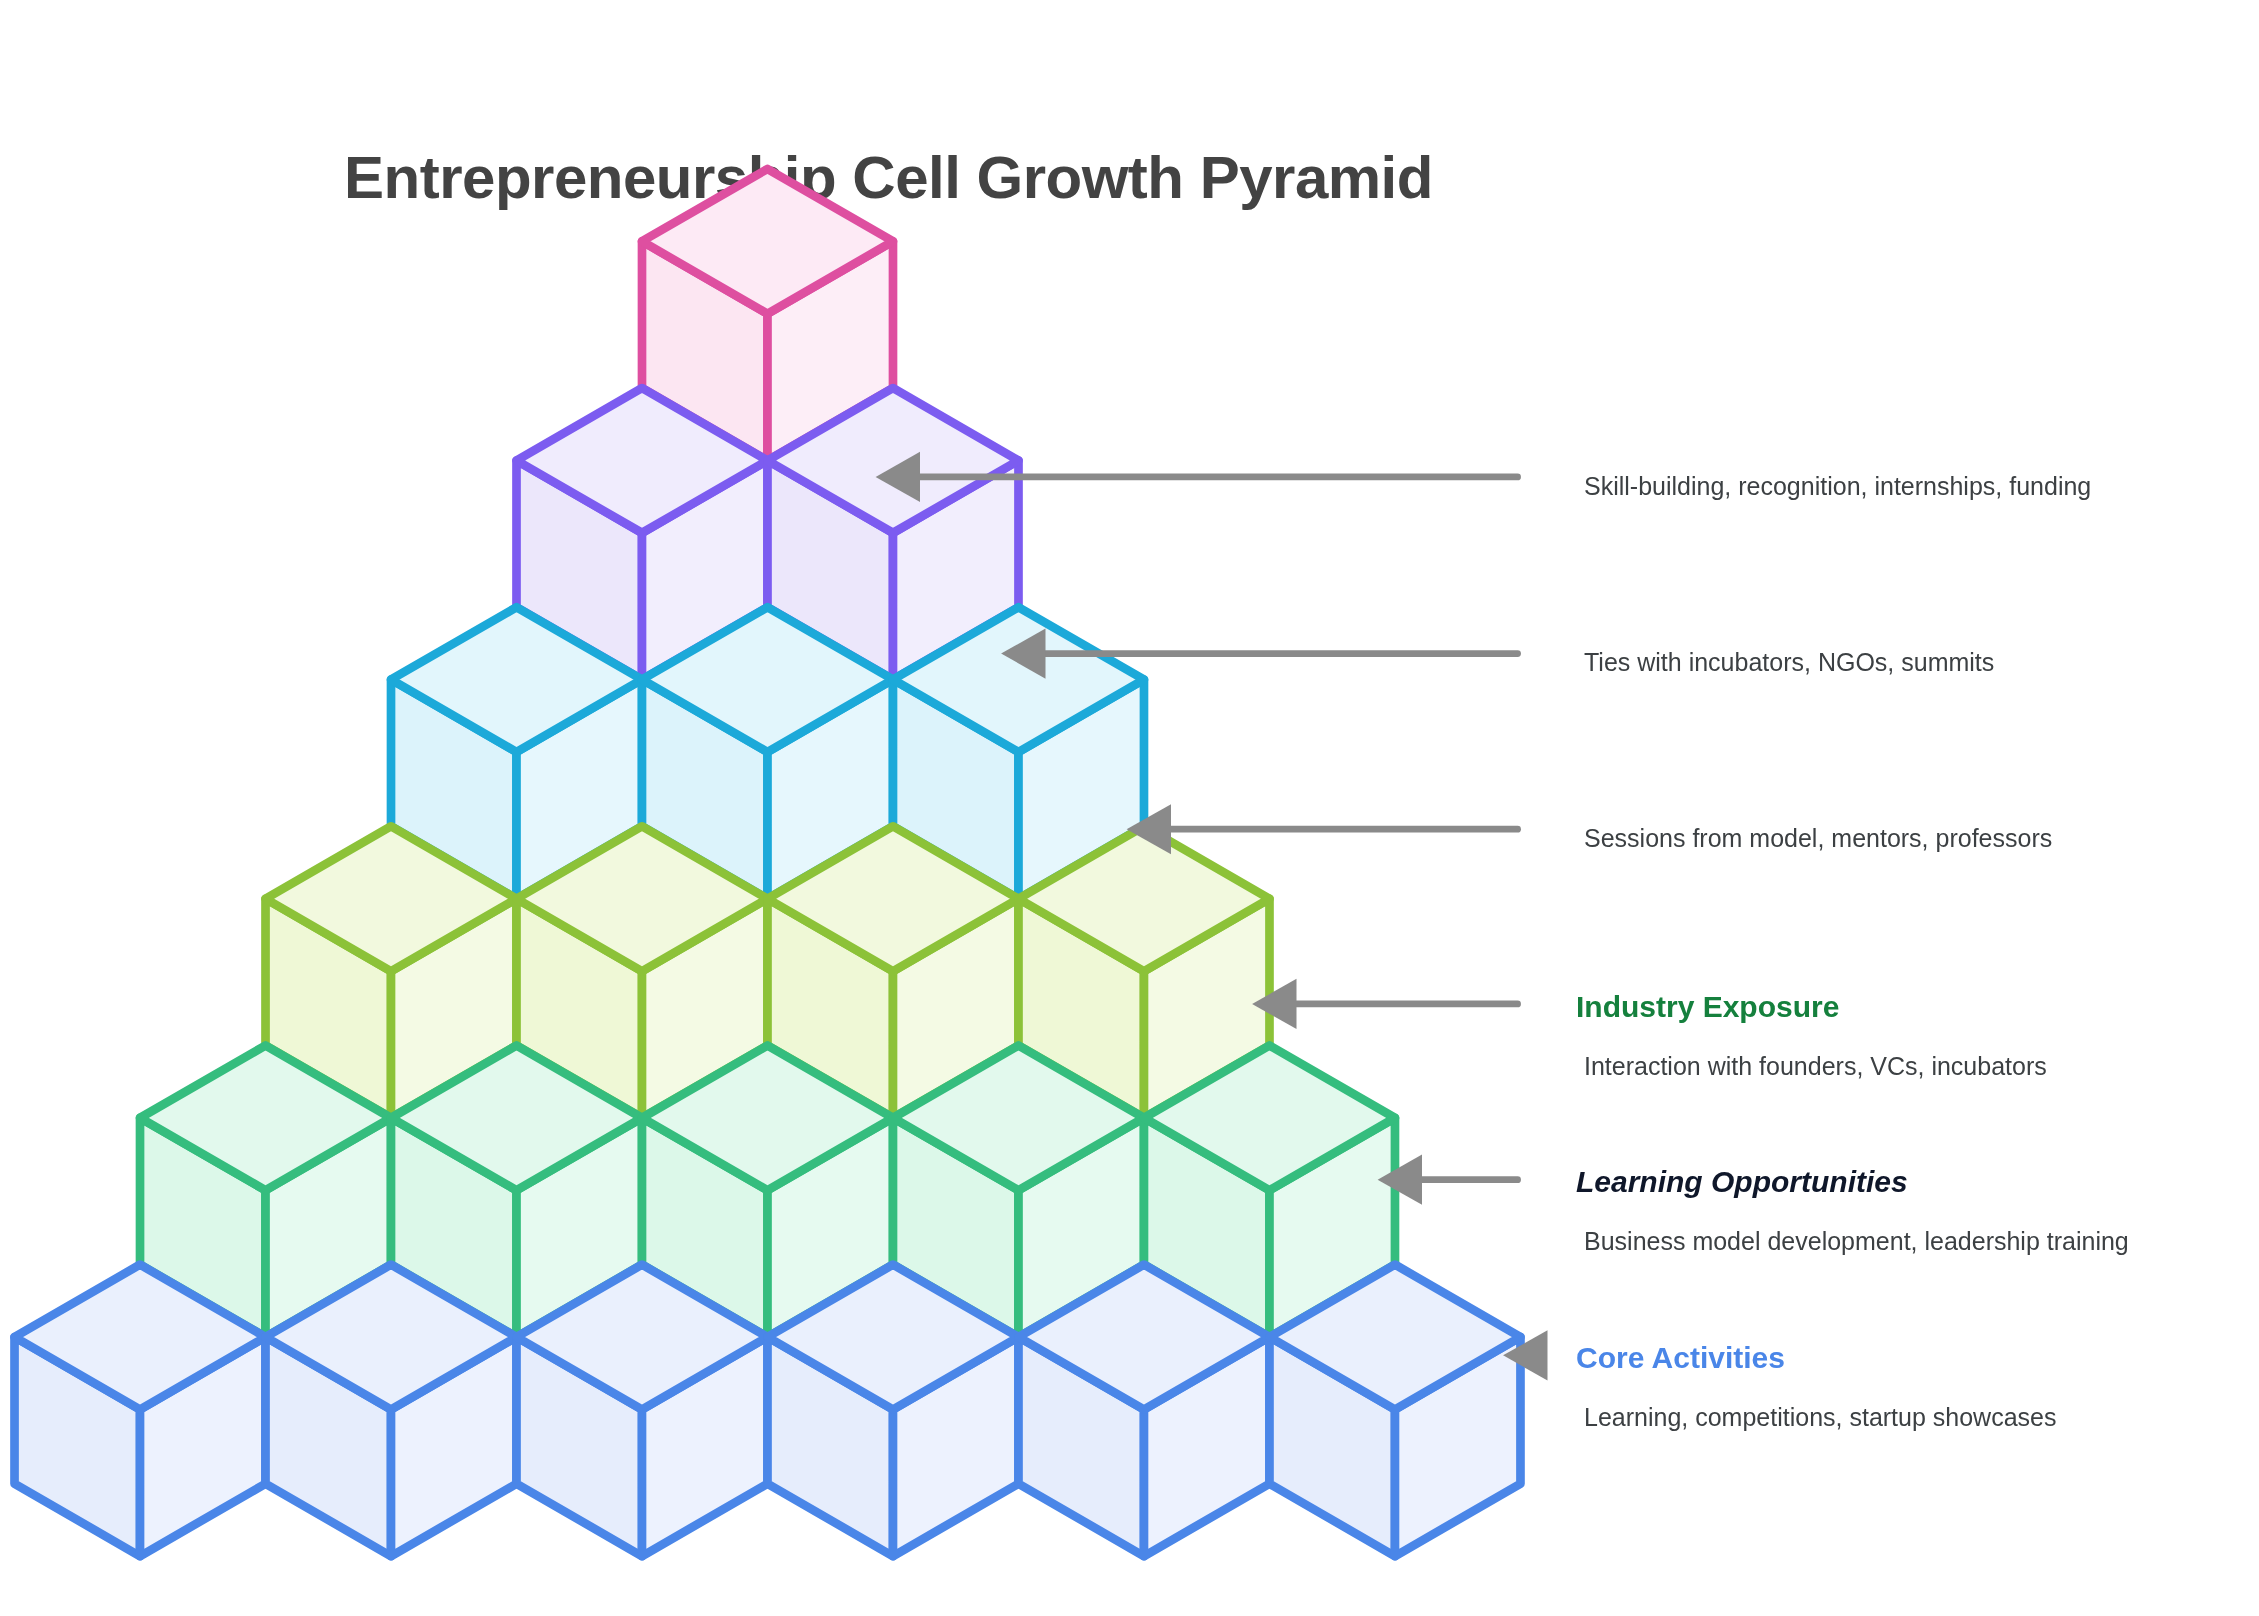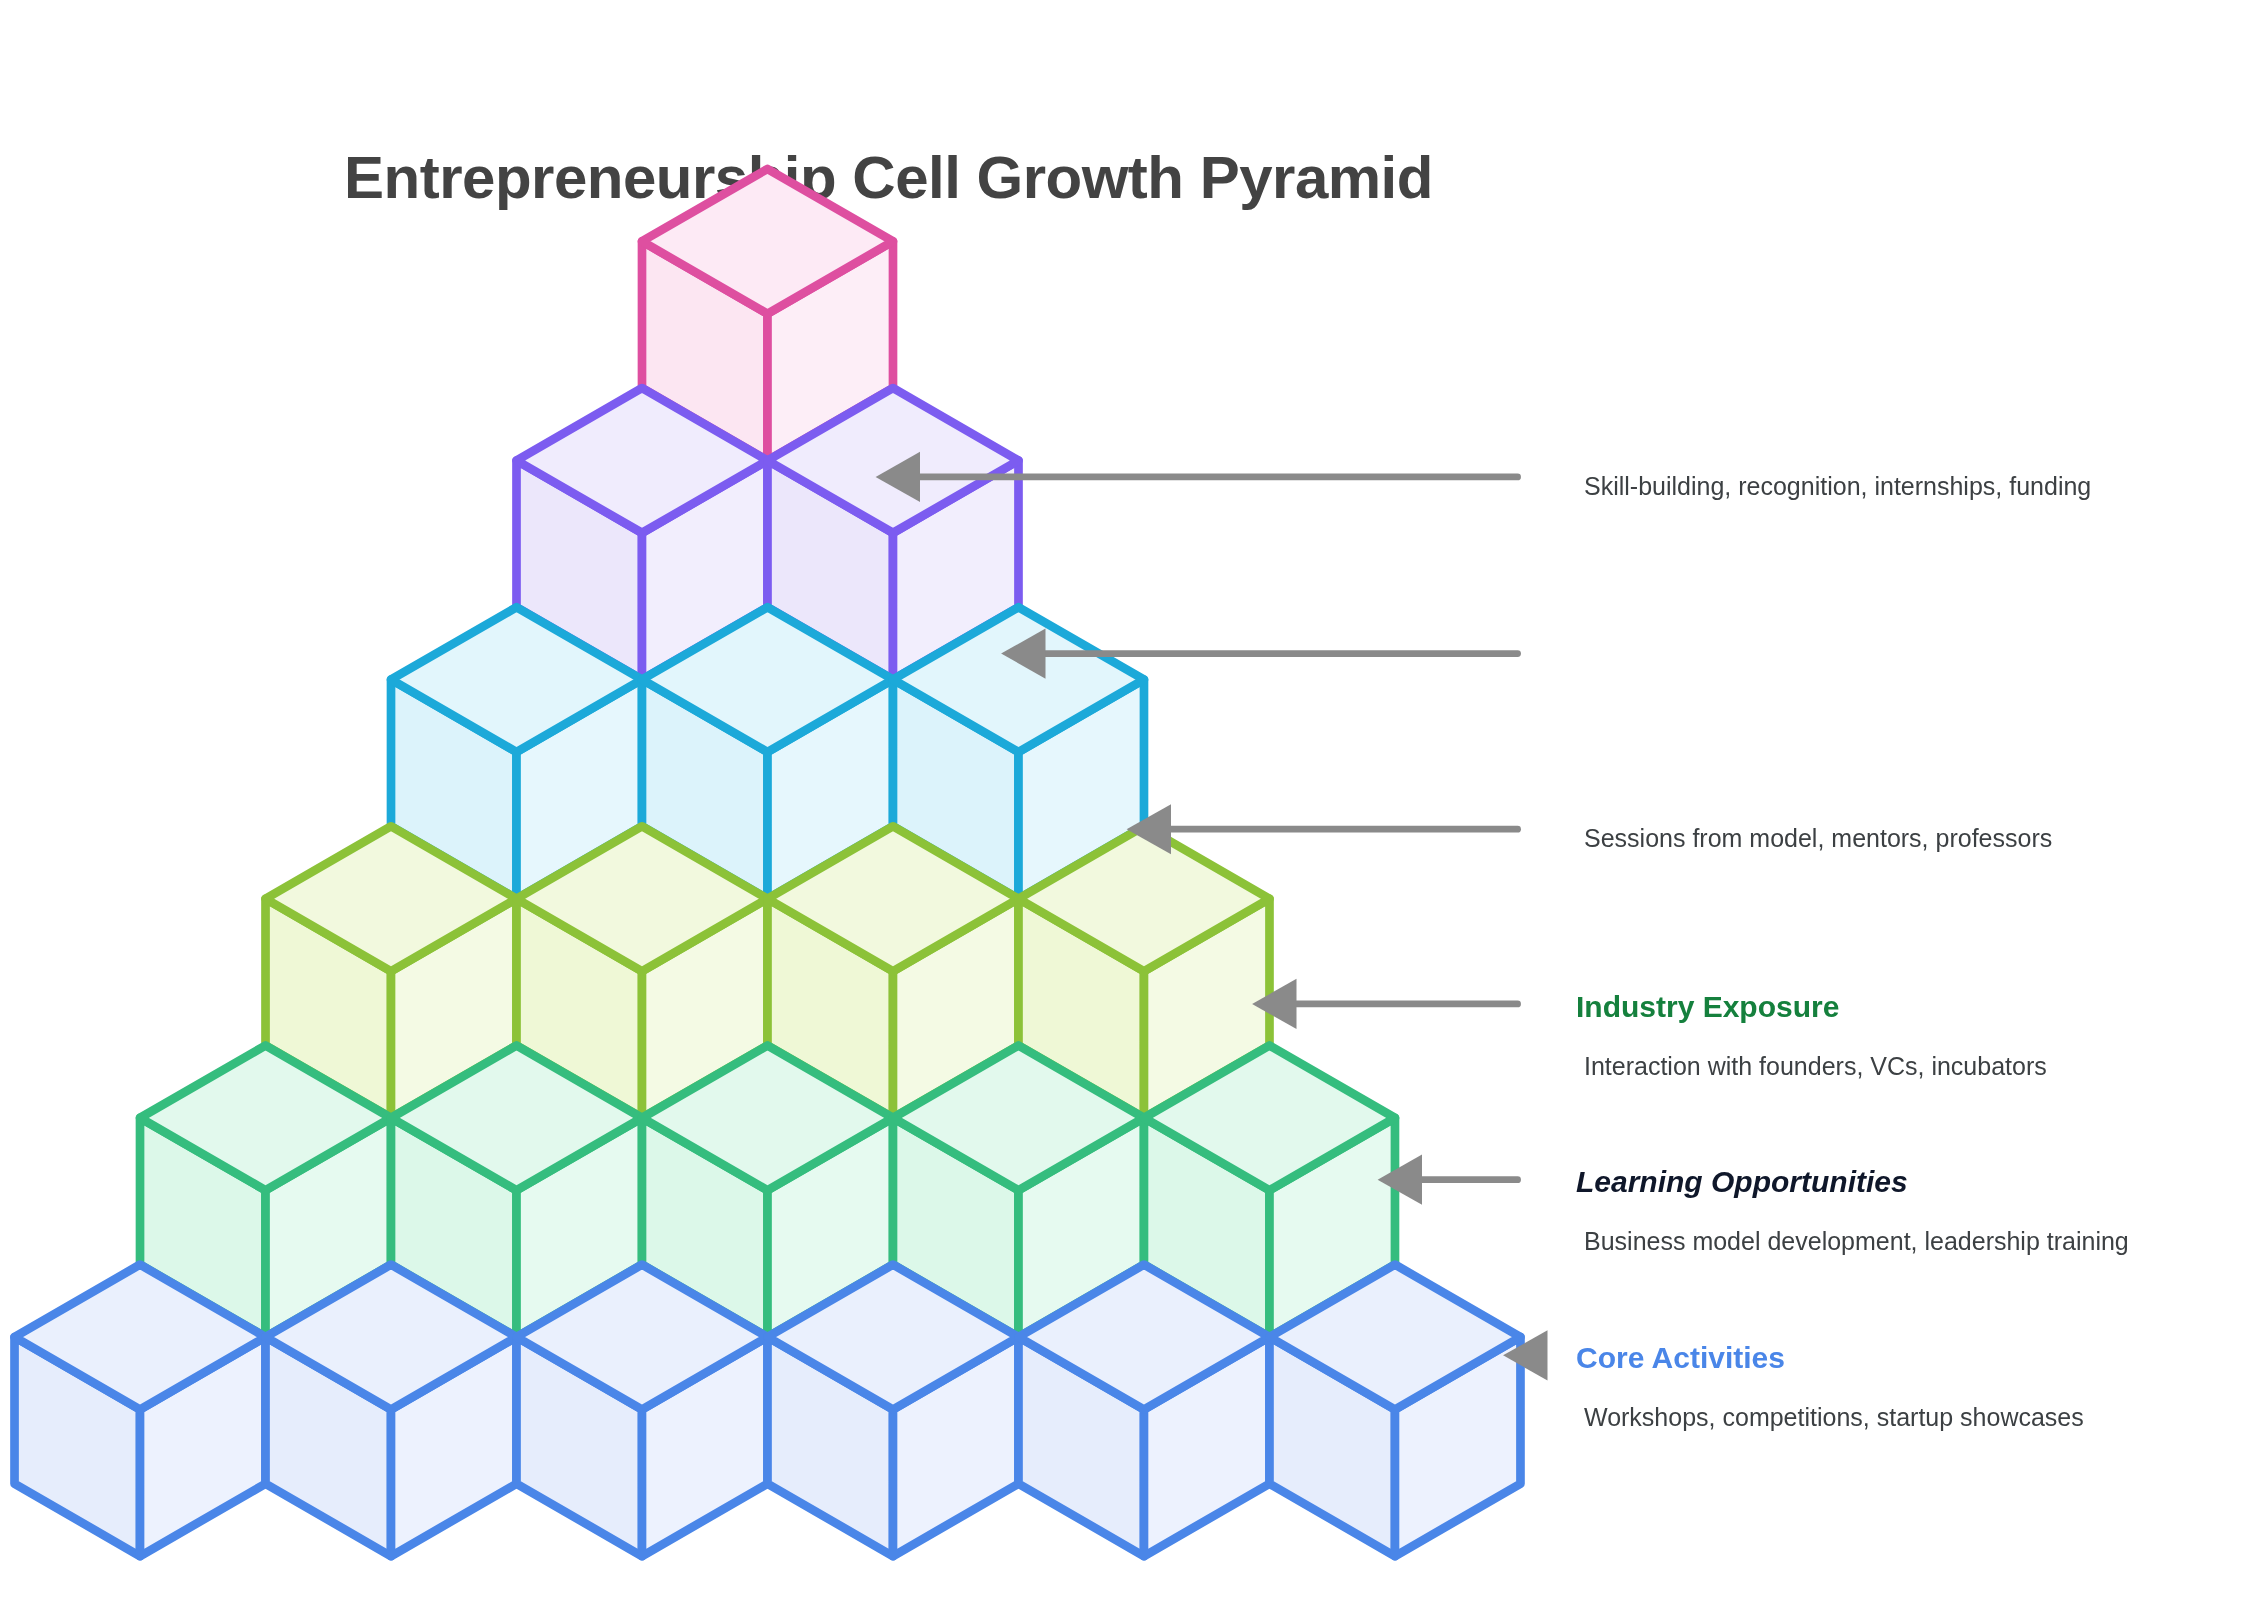--- a/index.html
+++ b/index.html
@@ -216,32 +216,33 @@
         <line x1="1597" y1="1404" x2="1572" y2="1404" stroke="#8a8a8a" stroke-width="7" stroke-linecap="round" class="connector"></line>
         <polygon points="1557,1404 1603,1378 1603,1430" fill="#8a8a8a" class="arrow-head"></polygon>
       </g>
   </svg>
 
   <div id="labels-layer">
       <div class="label-block" style="top: 462px;">
         <div class="label-desc">Skill-building, recognition, internships, funding</div>
       </div>
       <div class="label-block" style="top: 638px;">
+        <div class="label-desc">Ties with incubators, NGOs, summits</div>
       </div>
       <div class="label-block" style="top: 814px;">
         <div class="label-desc">Sessions from model, mentors, professors</div>
       </div>
       <div class="label-block" style="top: 989px;">
         <div class="label-title" style="color: #15803d;">Industry Exposure</div>
         <div class="label-desc">Interaction with founders, VCs, incubators</div>
       </div>
       <div class="label-block" style="top: 1164px;">
         <div class="label-title" style="color: #0f172a; font-style: italic;">Learning Opportunities</div>
         <div class="label-desc">Business model development, leadership training</div>
       </div>
       <div class="label-block" style="top: 1340px;">
         <div class="label-title" style="color: rgb(74, 134, 232);">Core Activities</div>
-        <div class="label-desc">Workshops, competitions, startup showcases</div>
+        <div class="label-desc">Learning, competitions, startup showcases</div>
       </div>
     </div>
 
 </div>
 
 
 </body></html>

